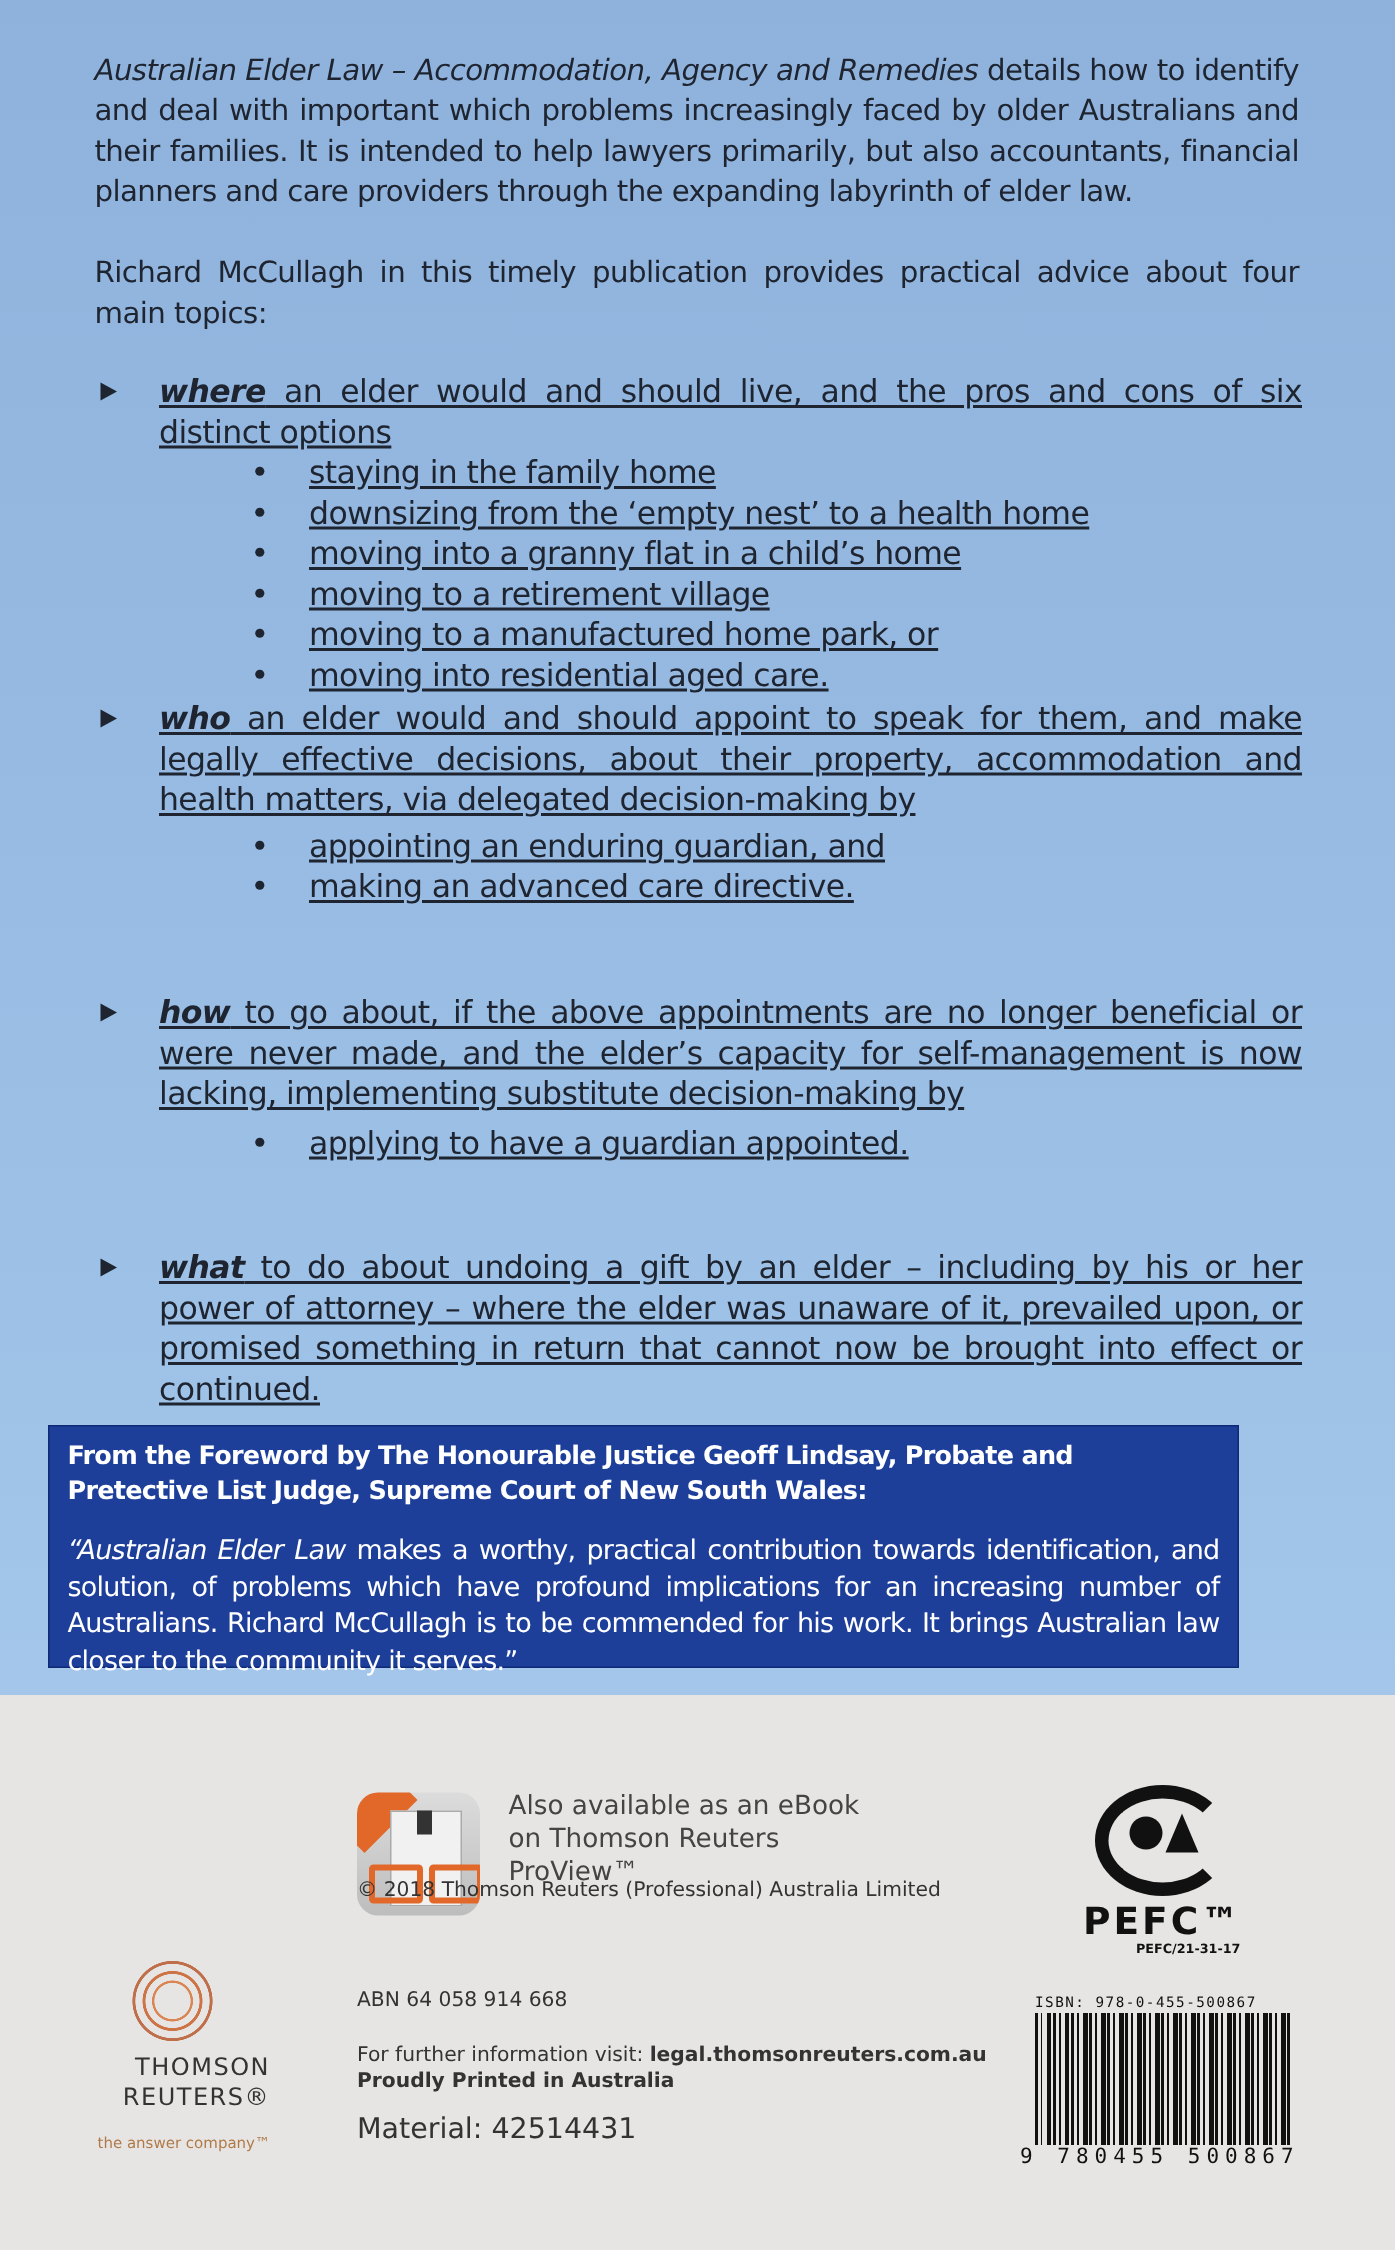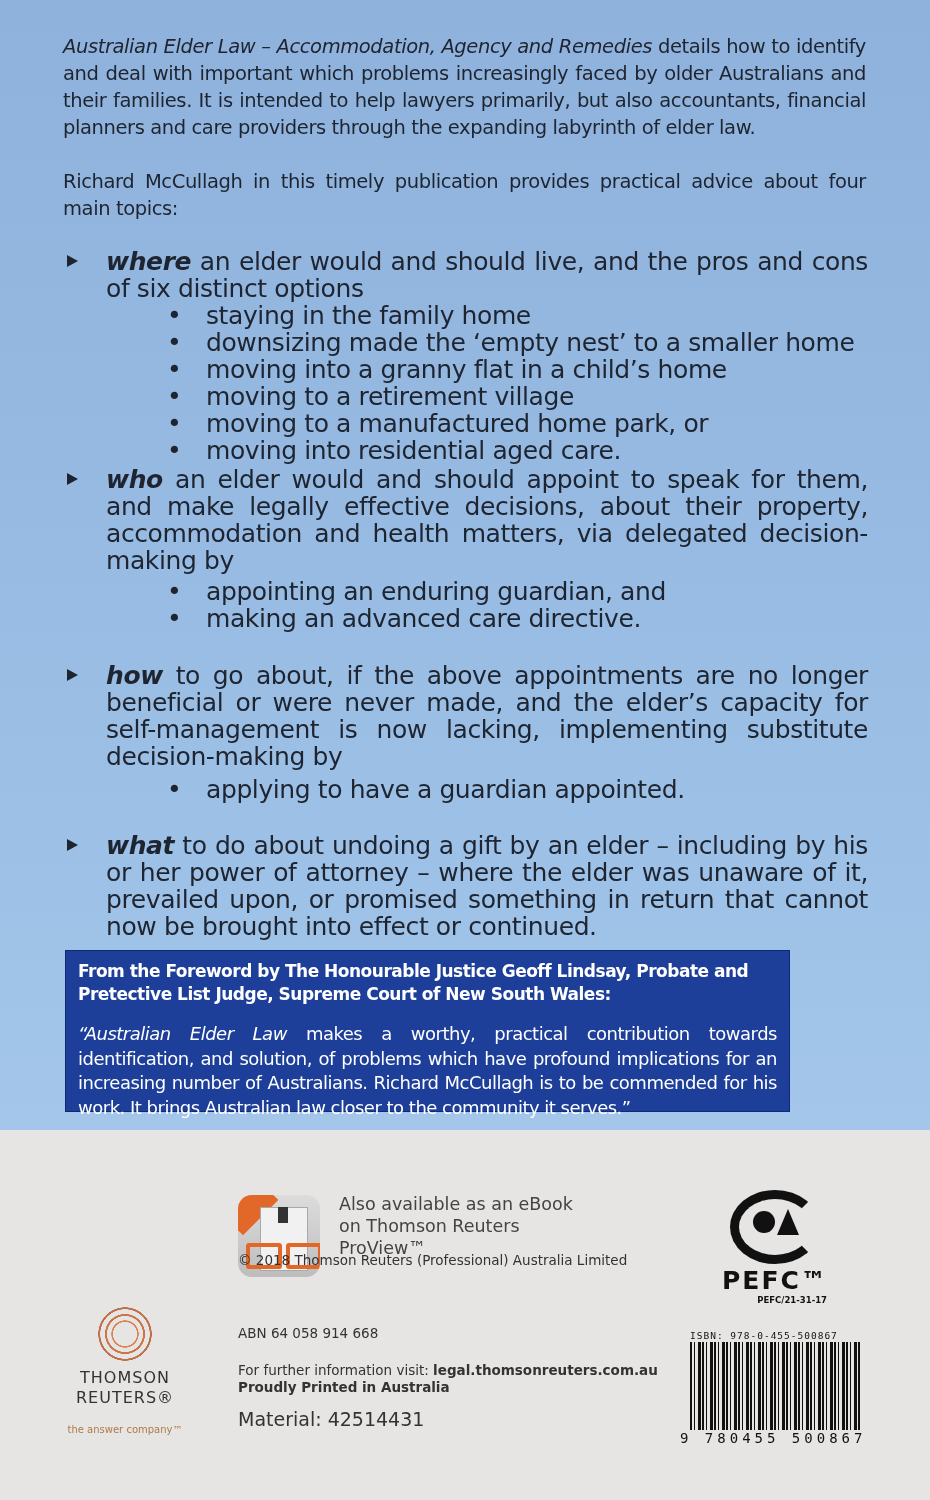--- a/index.html
+++ b/index.html
@@ -2,40 +2,40 @@
 <html><head>
 <meta charset="utf-8">
 <style>
   html, body { margin:0; padding:0; }
   body { width:930px; height:1500px; overflow:hidden; font-family:"DejaVu Sans", sans-serif; }
   .top { position:absolute; left:0; top:0; width:930px; height:1130px;
     background: linear-gradient(180deg, #8fb2dc 0%, #95b9e1 40%, #a3c6ea 100%); color:#1e2430; }
   .bottom { position:absolute; left:0; top:1130px; width:930px; height:370px; background:#e6e5e3; color:#333; }
   .p { position:absolute; left:63px; width:803px; font-size:19.5px; line-height:27px; letter-spacing:-0.4px; text-align:justify; }
   .p i { font-style:italic; }
-  .sec { position:absolute; left:63px; width:805px; font-size:25px; line-height:27px; letter-spacing:-0.4px; }
+  .sec { position:absolute; left:63px; width:805px; font-size:21px; line-height:27px; letter-spacing:-0.4px;text-decoration:underline; }
   .sec .head { position:relative; padding-left:43px; text-align:justify; }
   .sec .arrow { position:absolute; left:4px; top:7px; width:0; height:0; border-top:6px solid transparent; border-bottom:6px solid transparent; border-left:11px solid #1e2430; }
   .sec b { font-weight:bold; font-style:italic; }
   .sec ul { list-style:none; margin:0; padding:0; }
   .sec li { position:relative; padding-left:143px; }
   .sec li::before { content:"•"; position:absolute; left:104px; }
-  .quote { position:absolute; left:65px; top:950px; width:725px; height:162px; background:#1d3f9a; border:1px solid #0e2a77; color:#fff; box-sizing:border-box; padding:9px 12px; }
+  .quote { position:absolute; left:32px; top:950px; width:794px; height:162px; background:#1d3f9a; border:1px solid #0e2a77; color:#fff; box-sizing:border-box; padding:9px 12px; }
   .quote .qh { font-weight:bold; font-size:17px; line-height:23px; letter-spacing:-0.5px; }
   .quote .qt { margin-top:16px; font-size:18px; line-height:24.5px; letter-spacing:-0.5px; text-align:justify; }
   .app-icon { position:absolute; left:238px; top:1195px; width:82px; height:82px; border-radius:14px; background:linear-gradient(#dcdcdc,#bdbdbd); overflow:hidden; }
   .app-icon .pg { position:absolute; left:22px; top:12px; width:46px; height:62px; background:#f1f1f1; border:1px solid #aaa; }
   .app-icon .bm { position:absolute; left:40px; top:12px; width:10px; height:16px; background:#333; }
   .app-icon .corner { position:absolute; left:-20px; top:-20px; width:50px; height:50px; background:#e2682a; transform:rotate(45deg); }
   .app-icon .gl { position:absolute; left:8px; top:48px; width:28px; height:18px; border:4px solid #e2682a; border-radius:3px; }
   .app-icon .gl2 { left:48px; }
   .ebook { position:absolute; left:339px; top:1193px; font-size:17.5px; line-height:22px; color:#444; }
   .small { position:absolute; left:238px; font-size:13.5px; line-height:17px; color:#333; }
   .material { position:absolute; left:238px; top:1408px; font-size:19px; color:#333; }
-  .tr-logo { position:absolute; left:60px; top:1306px; width:130px; text-align:center; }
+  .tr-logo { position:absolute; left:50px; top:1306px; width:130px; text-align:right; }
   .tr-circle { width:56px; height:56px; margin:0 auto; border-radius:50%;
     background: radial-gradient(circle, transparent 30%, #d9743a 31%, #d9743a 34%, transparent 35%, transparent 45%, #c9602a 46%, #c9602a 50%, transparent 51%, transparent 62%, #b85a2e 63%, #b85a2e 67%, transparent 68%);
     opacity:.85; }
   .tr-name { font-size:16px; line-height:20px; letter-spacing:1px; color:#333; margin-top:6px; }
   .tr-tag { font-size:10px; color:#b07a48; margin-top:16px; }
   .pefc { position:absolute; left:722px; top:1190px; width:105px; text-align:right; }
   .pefc-mark { width:90px; height:74px; margin:0 auto; border:9px solid #111; border-radius:50%; border-right-color:transparent; box-sizing:border-box; position:relative; }
   .pefc-mark .t1 { position:absolute; left:14px; top:12px; width:22px; height:22px; background:#111; border-radius:50%; }
   .pefc-mark .t2 { position:absolute; left:38px; top:10px; width:0; height:0; border-left:11px solid transparent; border-right:11px solid transparent; border-bottom:26px solid #111; }
   .pefc-word { font-size:25px; font-weight:bold; letter-spacing:2px; color:#111; margin-top:2px; }
@@ -49,21 +49,21 @@
 <body>
 
 <div class="top">
   <div class="p" style="top:33px"><i>Australian Elder Law – Accommodation, Agency and Remedies</i><span> details how to identify and deal with important which problems increasingly faced by older Australians and their families. It is intended to help lawyers primarily, but also accountants, financial planners and care providers through the expanding labyrinth of elder law.</span></div>
   <div class="p" style="top:168px">Richard McCullagh in this timely publication provides practical advice about four main topics:</div>
 
   <div class="sec" style="top:248px">
     <div class="head"><span class="arrow"></span><b>where</b><span> an elder would and should live, and the pros and cons of six distinct options</span></div>
     <ul>
       <li>staying in the family home</li>
-      <li>downsizing made the ‘empty nest’ to a smaller home</li>
+      <li>downsizing from the ‘empty nest’ to a health home</li>
       <li>moving into a granny flat in a child’s home</li>
       <li>moving to a retirement village</li>
       <li>moving to a manufactured home park, or</li>
       <li>moving into residential aged care.</li>
     </ul>
   </div>
 
   <div class="sec" style="top:466px">
     <div class="head"><span class="arrow"></span><b>who</b><span> an elder would and should appoint to speak for them, and make legally effective decisions, about their property, accommodation and health matters, via delegated decision-making by</span></div>
     <ul style="margin-top:4px">

